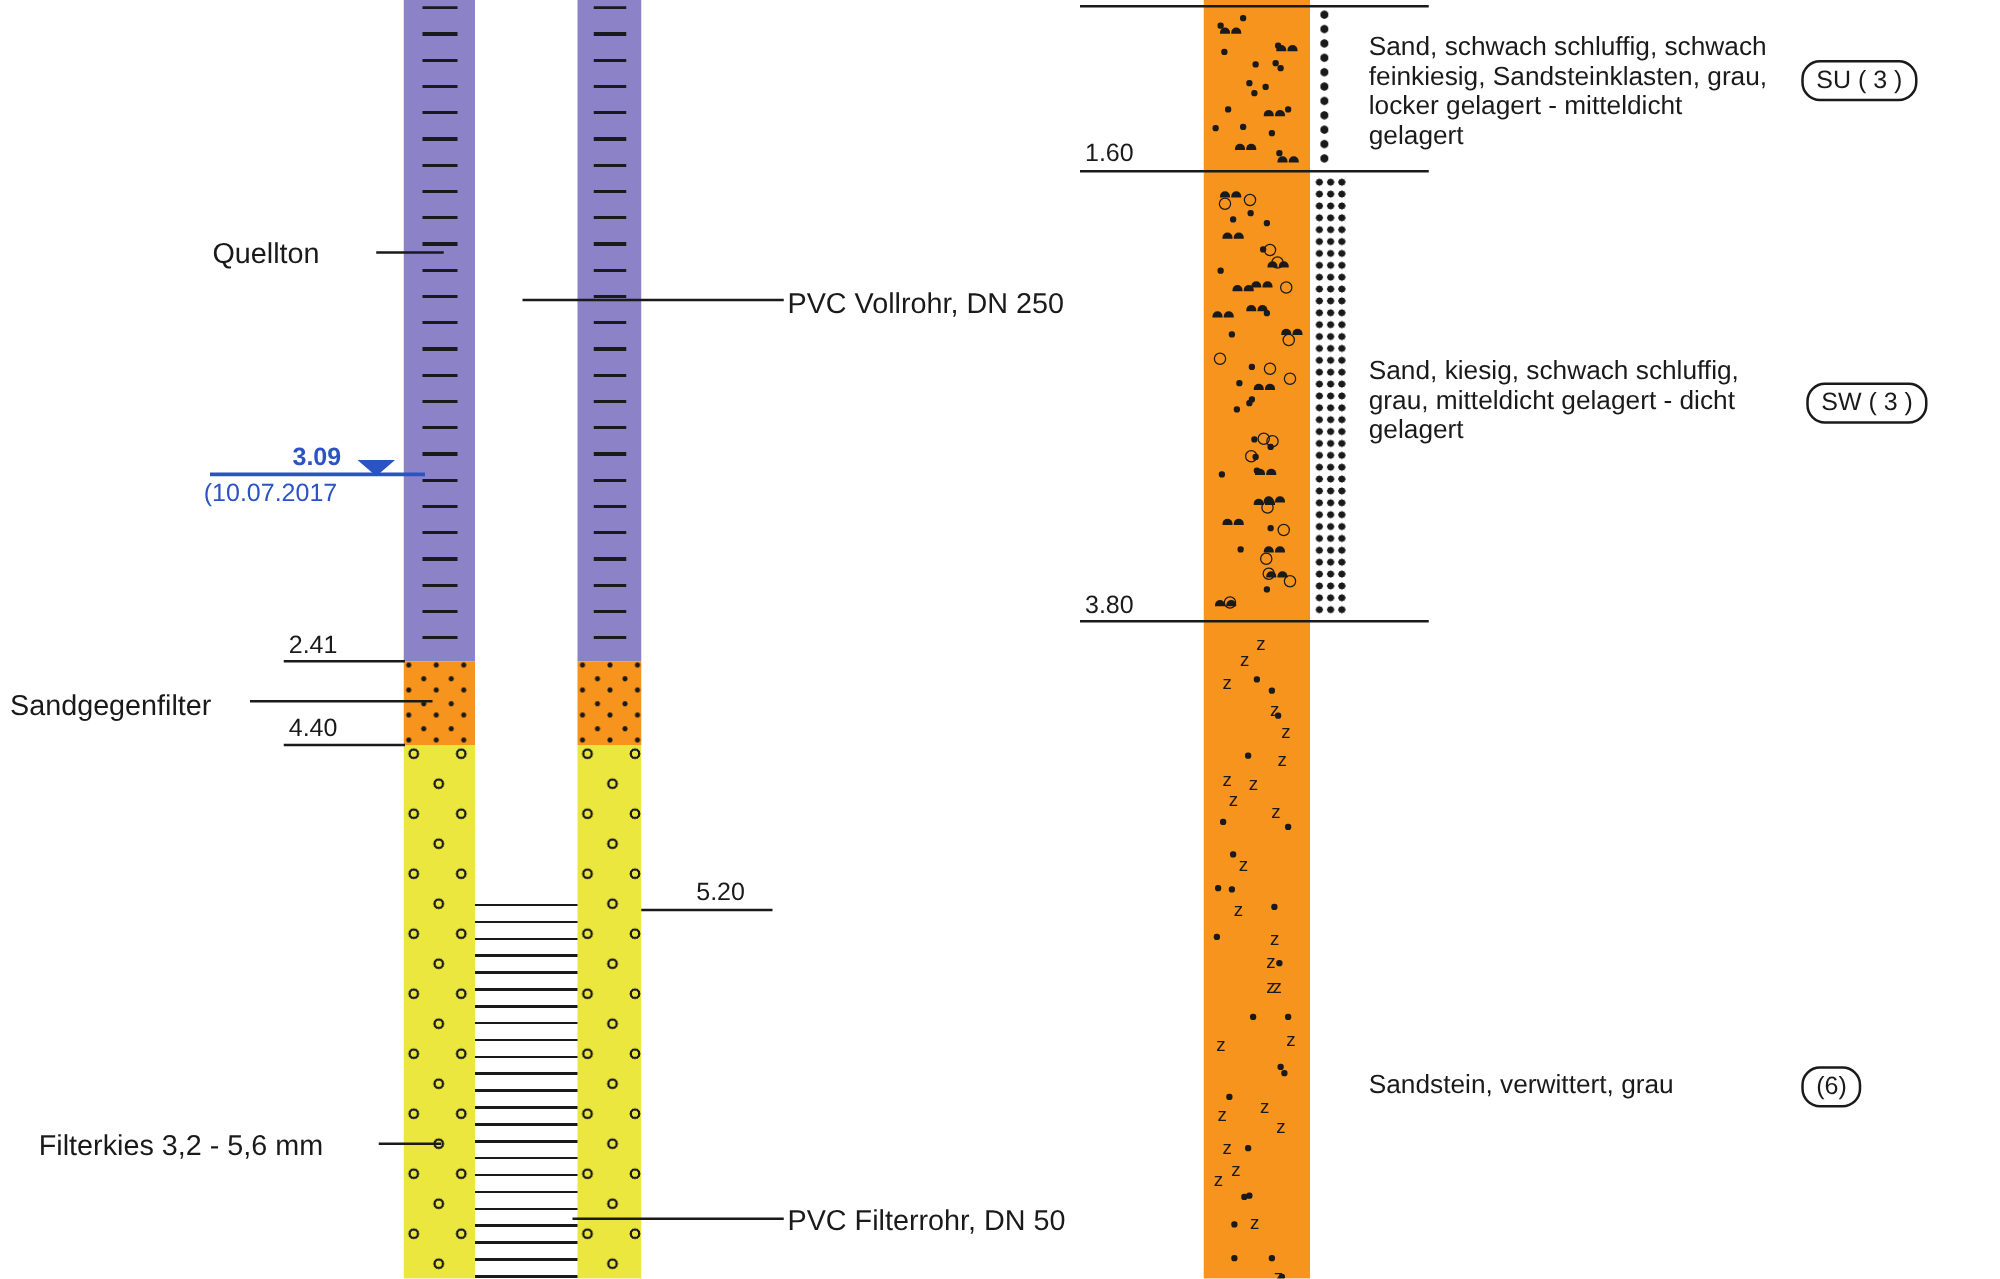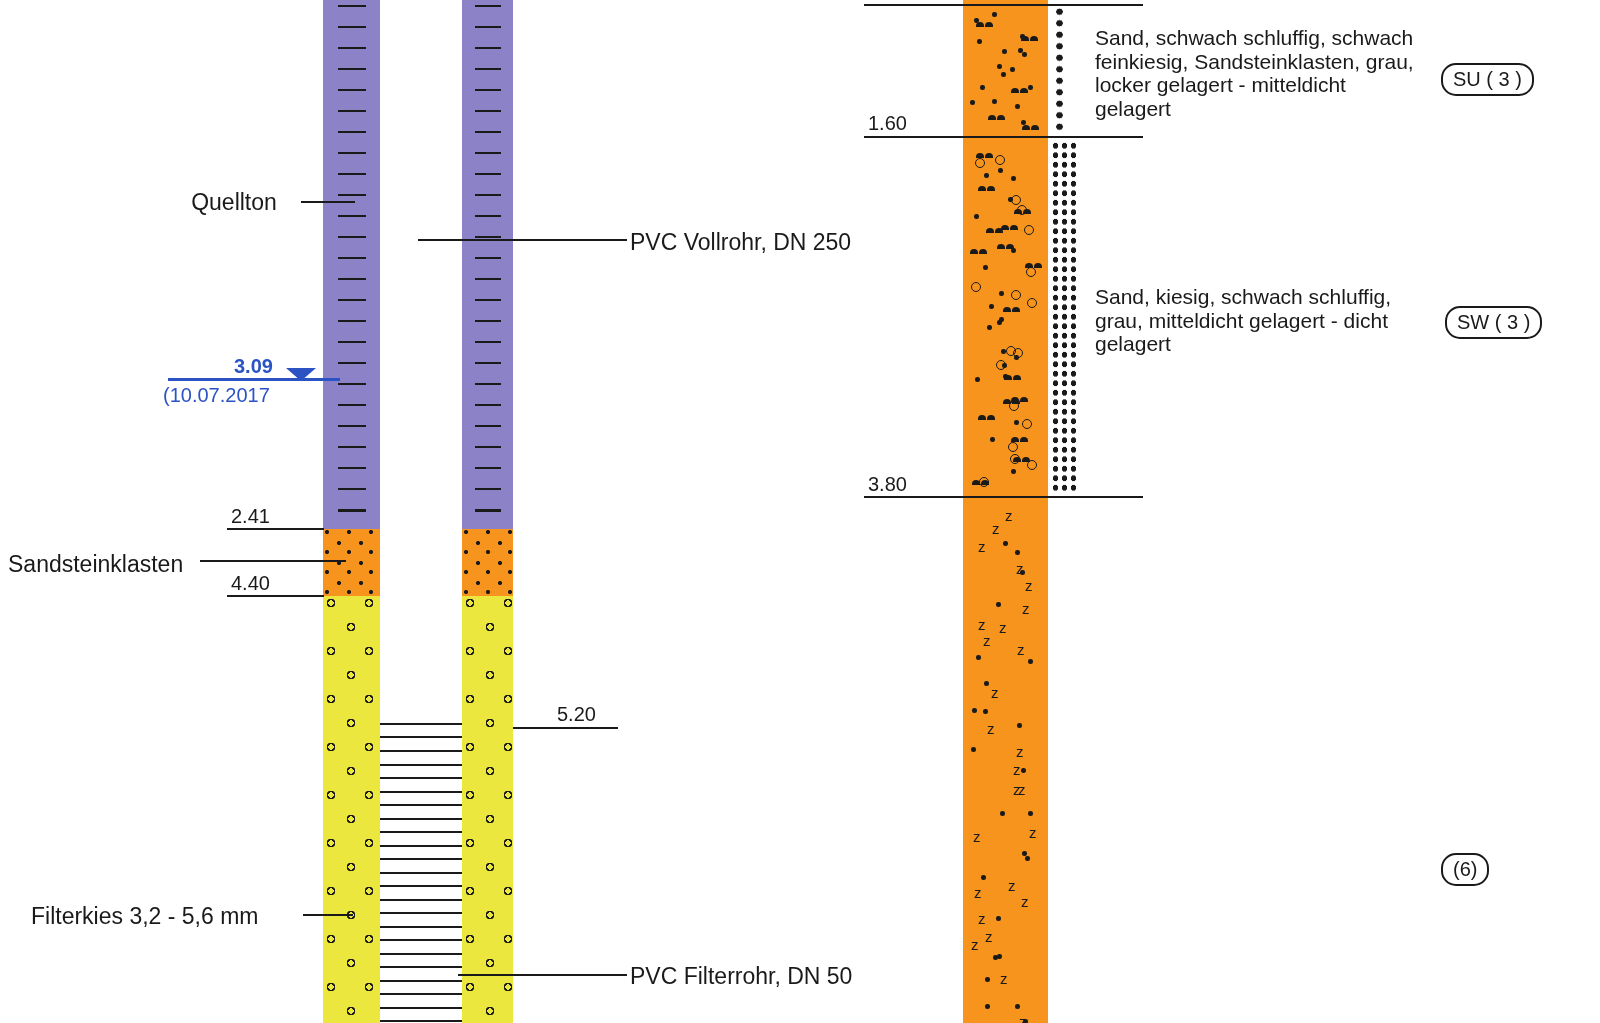--- a/index.html
+++ b/index.html
@@ -106,24 +106,24 @@
   <div class="hline" style="left:227px; top:595px; width:97px;"></div>
 
   <div class="depth" style="left:557px; top:703px;">5.20</div>
   <div class="hline" style="left:513px; top:727px; width:105px;"></div>
 
   <div class="depth blue" style="left:234px; top:355px;font-weight:bold;">3.09</div>
   <div class="water-tri" style="left:286px; top:368px;"></div>
   <div class="water-line" style="left:168px; top:378px; width:172px;"></div>
   <div class="depth blue" style="left:163px; top:384px;">(10.07.2017</div>
 
-  <div class="lbl" style="left:170px; top:189px; width:128px; text-align:center;">Quellton</div>
+  <div class="lbl" style="left:170px; top:189px; width:128px; text-align:left;">Quellton</div>
   <div class="leader" style="left:301px; top:201px; width:54px;"></div>
 
-  <div class="lbl" style="left:8px; top:551px;">Sandsteinklasten</div>
+  <div class="lbl" style="left:8px; top:551px;">Sandgegenfilter</div>
   <div class="leader" style="left:200px; top:560px; width:146px;"></div>
 
   <div class="lbl" style="left:31px; top:903px;">Filterkies 3,2 - 5,6 mm</div>
   <div class="leader" style="left:303px; top:914px; width:50px;"></div>
 
   <div class="lbl" style="left:630px; top:229px;">PVC Vollrohr, DN 250</div>
   <div class="leader" style="left:418px; top:239px; width:209px;"></div>
 
   <div class="lbl" style="left:630px; top:963px;">PVC Filterrohr, DN 50</div>
   <div class="leader" style="left:458px; top:974px; width:169px;"></div>
@@ -266,22 +266,23 @@
   <div class="depth" style="left:868px; top:473px;">3.80</div>
   <div class="hline" style="left:864px; top:496px; width:279px;"></div>
 
   <div class="dotstrip1" style="left:1054px; top:6px; width:11px; height:128px;"></div>
   <div class="dotstrip2" style="left:1051px; top:141px; width:27px; height:352px;"></div>
 
   <div class="desc" style="left:1095px; top:26px;">Sand, schwach schluffig, schwach
 feinkiesig, Sandsteinklasten, grau,
 locker gelagert - mitteldicht
 gelagert</div>
-  <div class="badge" style="left:1441px; top:63px;text-align:center;">SU ( 3 )</div>
+  <div class="badge" style="left:1441px; top:48px;text-align:center;">SU ( 3 )</div>
 
   <div class="desc" style="left:1095px; top:285px;">Sand, kiesig, schwach schluffig,
 grau, mitteldicht gelagert - dicht
 gelagert</div>
   <div class="badge" style="left:1445px; top:306px;">SW ( 3 )</div>
 
+  <div class="desc" style="left:1095px; top:856px;">Sandstein, verwittert, grau</div>
   <div class="badge" style="left:1441px; top:853px;">(6)</div>
 
 </div>
 
 </body></html>

